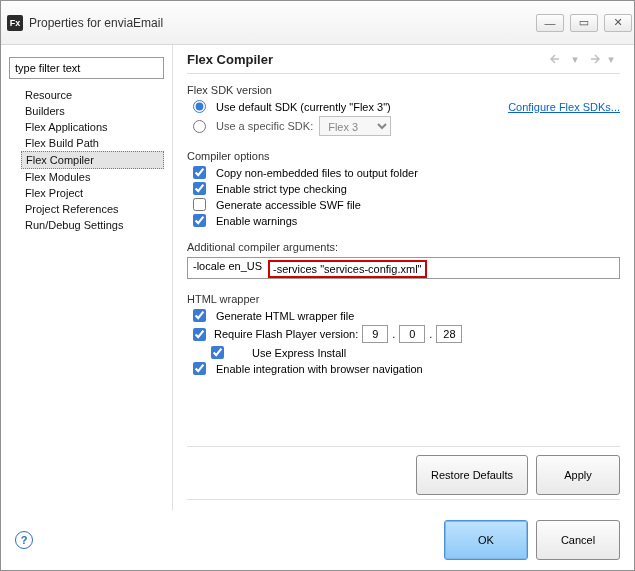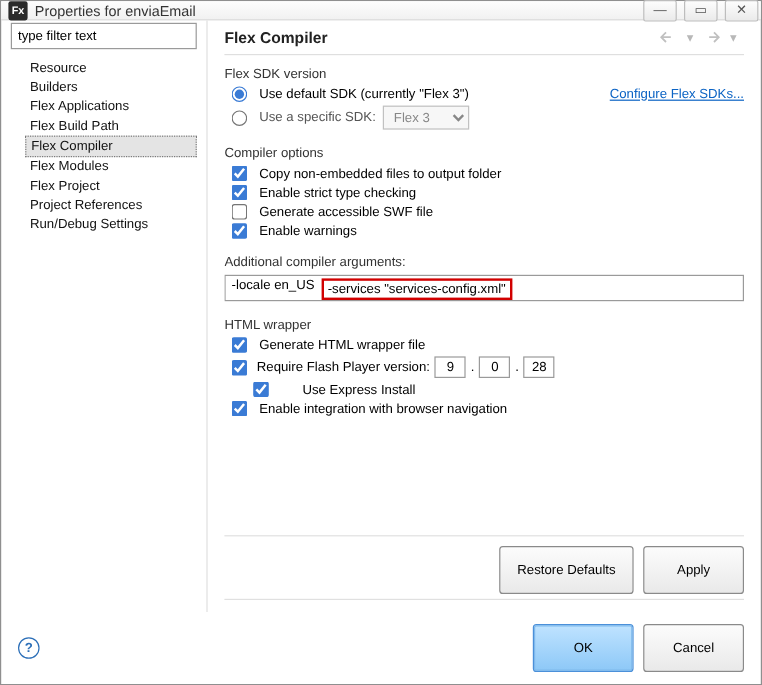--- a/index.html
+++ b/index.html
@@ -1,24 +1,24 @@
 <!DOCTYPE html>
 <html><head>
 <meta charset="utf-8">
 <style>
 * { box-sizing: border-box; font-family: "Segoe UI", Tahoma, sans-serif; font-size: 11px; }
 html, body { margin: 0; padding: 0; background: #fff; }
 .window { width: 635px; height: 571px; border: 1px solid #8f8f8f; background: #fff; display: flex; flex-direction: column; box-shadow: 0 0 4px rgba(0,0,0,.15); }
-.titlebar { height: 16px; background: linear-gradient(#fdfdfd,#f1f1f1); border-bottom: 1px solid #d8d8d8; display: flex; align-items: center; padding: 0 2px 0 6px; }
+.titlebar { height: 44px; background: linear-gradient(#fdfdfd,#f1f1f1); border-bottom: 1px solid #d8d8d8; display: flex; align-items: center; padding: 0 2px 0 6px; }
 .titlebar .app-icon { width: 16px; height: 16px; background: #2b2b2b; border-radius: 2px; color: #fff; font-size: 9px; font-weight: bold; display: flex; align-items: center; justify-content: center; margin-right: 6px; }
 .titlebar .title { flex: 1; color: #333; font-size: 12px; }
 .titlebar .winbtns { display: flex; gap: 6px; }
 .winbtn { width: 28px; height: 18px; border: 1px solid #bdbdbd; border-radius: 2px; background: linear-gradient(#fdfdfd,#eaeaea); display: flex; align-items: center; justify-content: center; color: #555; font-size: 11px; cursor: pointer; }
 .body { flex: 1; display: flex; min-height: 0; }
-.sidebar { width: 172px; border-right: 1px solid #e0e0e0; padding: 2px 8px; }
+.sidebar { width: 172px; border-right: 1px solid #e0e0e0; padding: 12px 8px; }
 .filter { width: 100%; height: 22px; border: 1px solid #9a9a9a; padding: 2px 5px; color: #000; }
 .tree { margin-top: 8px; padding-left: 12px; }
 .tree-item { padding: 2px 4px; cursor: pointer; white-space: nowrap; color: #111; }
 .tree-item.sel { background: #e4e4e4; border: 1px dotted #7a7a7a; }
 .content { flex: 1; display: flex; flex-direction: column; padding: 6px 14px 10px 14px; min-width: 0; }
 .header { display: flex; align-items: center; border-bottom: 1px solid #dfdfdf; padding-bottom: 6px; margin-bottom: 10px; }
 .header h1 { font-size: 13px; font-weight: bold; margin: 0; flex: 1; color: #222; }
 .navarrows { display: flex; gap: 0; }
 .navbtn { width: 18px; height: 16px; display: flex; align-items: center; justify-content: center; color: #b8b8b8; cursor: pointer; }
 .navbtn svg { width: 14px; height: 12px; }

